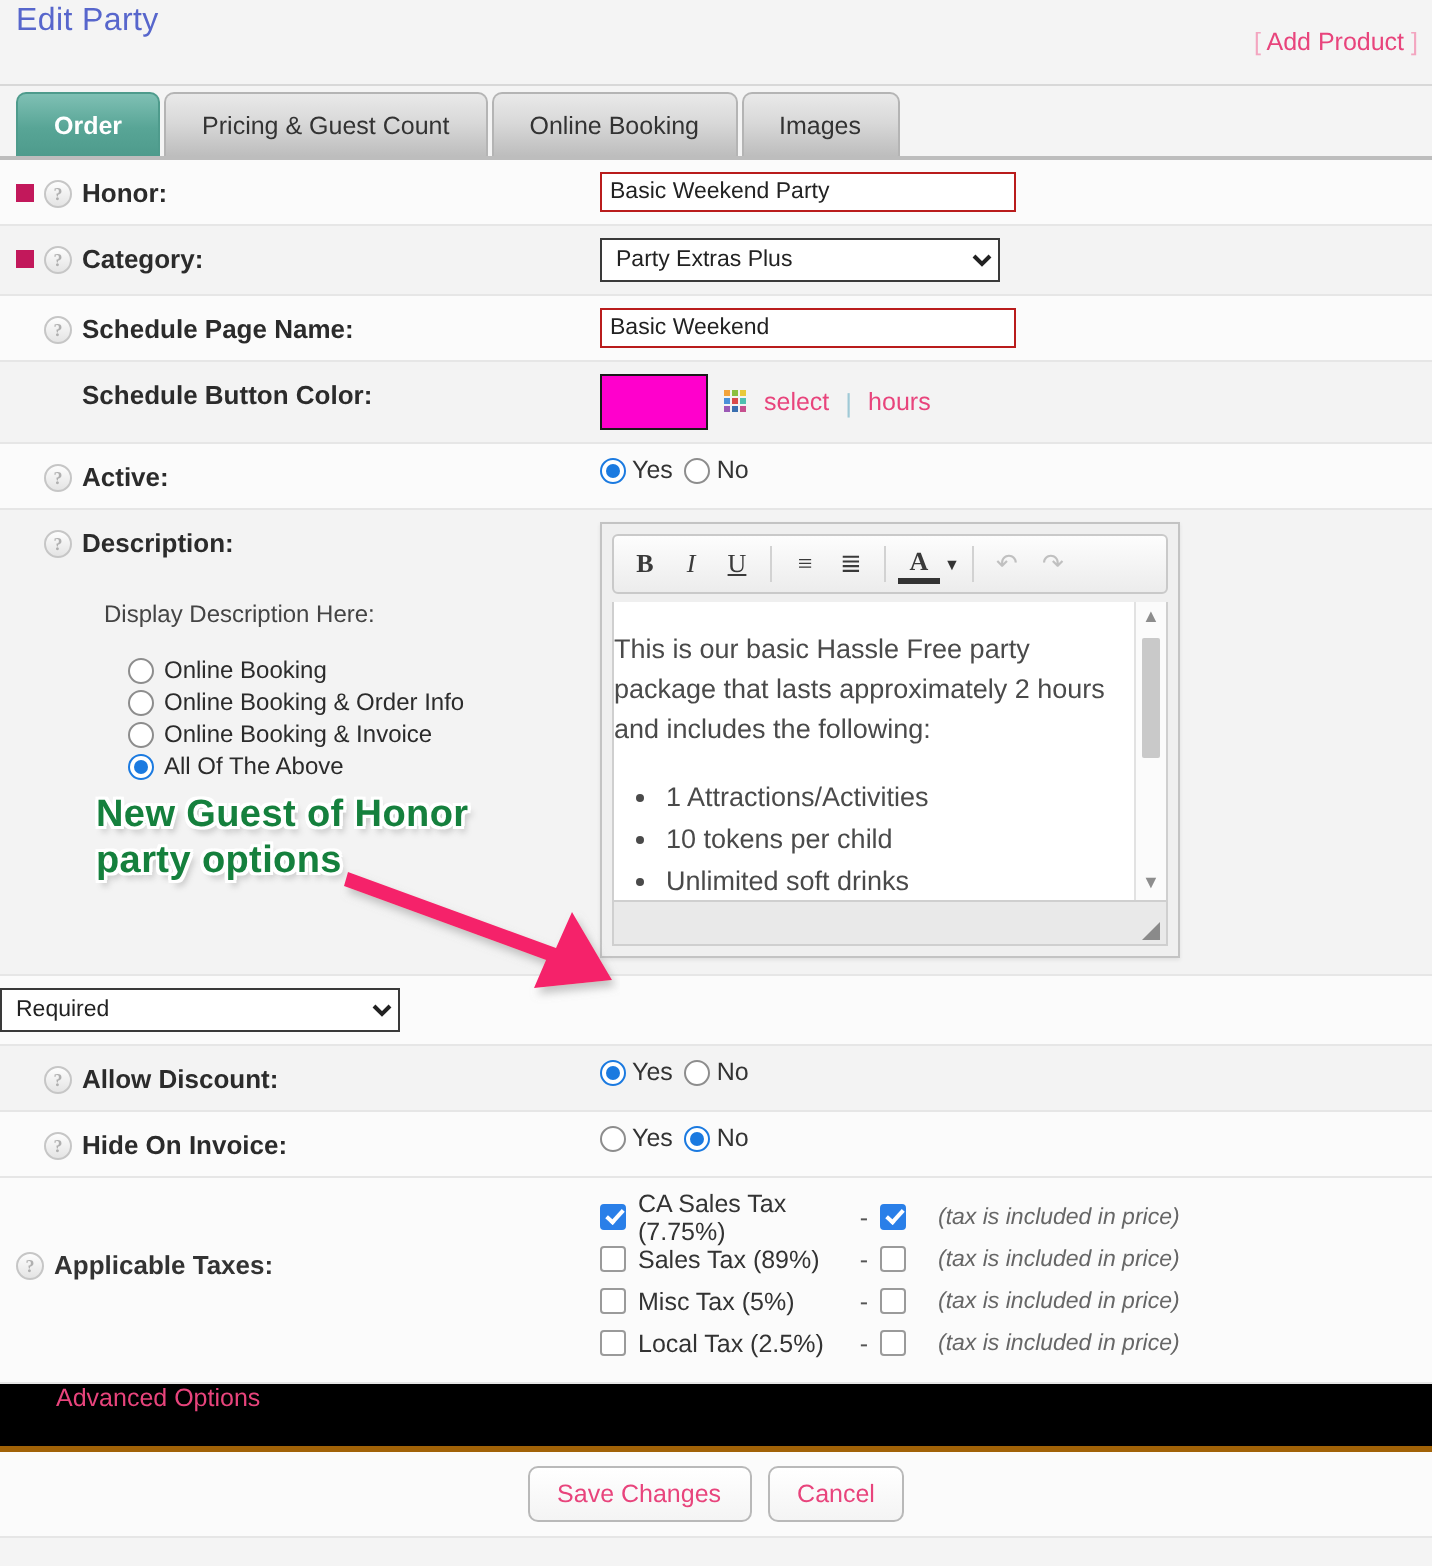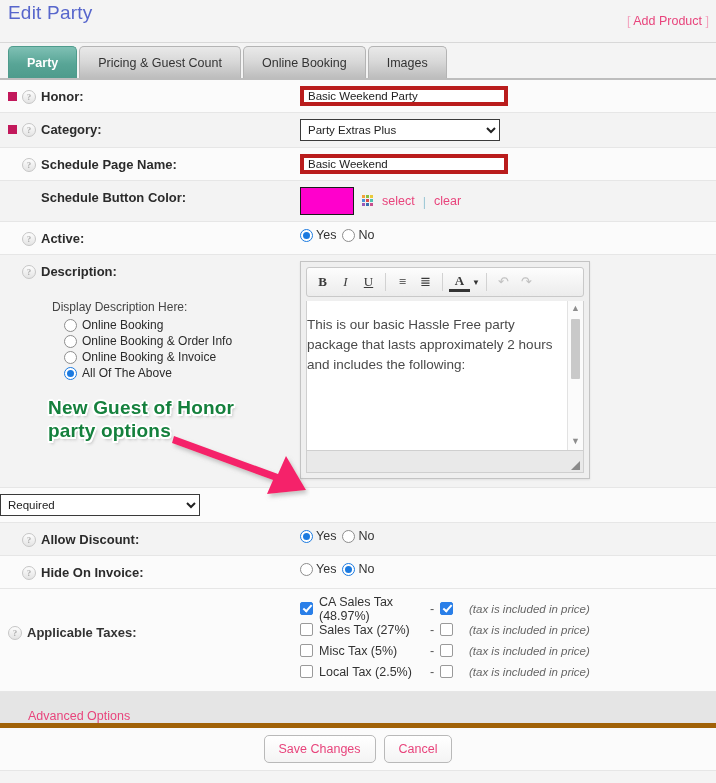--- a/index.html
+++ b/index.html
@@ -21,21 +21,21 @@
   .page-head {
     position: relative;
     height: 42px;
     border-bottom: 1px solid #d8d8d8;
     background: #f4f4f4;
   }
   .page-title {
     position: absolute;
     left: 8px;
     top: 2px;
-    font-size: 19px;
+    font-size: 16px;
     color: #5766cc;
     font-weight: normal;
     letter-spacing: .2px;
   }
   .add-product {
     position: absolute;
     right: 7px;
     top: 14px;
     font-size: 12.5px;
     color: #e8447c;
@@ -144,21 +144,21 @@
     font-weight: bold;
     font-family: "Liberation Serif", serif;
     cursor: pointer;
     box-sizing: border-box;
   }
 
   input.txtbox {
     width: 208px;
     height: 20px;
     box-sizing: border-box;
-    border: 4px solid #b91c1c;
+    border: 1px solid #b91c1c;
     background: #fff;
     font-family: "Liberation Sans", sans-serif;
     font-size: 11.5px;
     color: #222;
     padding: 1px 4px;
     outline: none;
   }
   select.sel {
     width: 200px;
     height: 22px;
@@ -204,21 +204,21 @@
   .rb.on { border-color: #1b7ae0; background: #fff; }
   .rb.on::after {
     content: ""; position: absolute; left: 2px; top: 2px;
     width: 7px; height: 7px; border-radius: 50%; background: #1b7ae0;
   }
 
   
   .desc-row { display: flex; border-bottom: 1px solid #e6e6e6; background: #f3f3f3; }
   .desc-left { width: 300px; flex: 0 0 300px; box-sizing: border-box; position: relative; padding: 9px 6px 8px 8px; }
   .desc-left .lblline { display: flex; align-items: center; gap: 5px; font-weight: bold; font-size: 13px; color: #2b2b2b; }
-  .disp-title { margin: 21px 0 4px 44px; font-size: 12px; color: #444; }
+  .disp-title { margin: 21px 0 14px 44px; font-size: 12px; color: #444; }
   .disp-opts { margin-left: 56px; }
   .disp-opts .opt { display: flex; align-items: center; gap: 5px; margin-bottom: 2px; cursor: pointer; font-size: 12px; color: #2b2b2b; }
 
   .desc-right { flex: 1 1 auto; padding: 6px 0 8px 0; }
 
   .editor {
     width: 290px;
     border: 1px solid #c3c3c3;
     background: #efefef;
     box-sizing: border-box;
@@ -303,21 +303,21 @@
   .cb.on { background: #2a7fe8; border-color: #2a7fe8; }
   .cb.on::after {
     content: "";
     position: absolute; left: 4px; top: 0px;
     width: 3px; height: 7px;
     border: solid #fff; border-width: 0 2px 2px 0;
     transform: rotate(42deg);
   }
 
   
-  .adv-row { height: 31px; display: flex; align-items: flex-end; background: #e5e5e5; border-bottom: 5px solid #a16207; }
+  .adv-row { height: 31px; display: flex; align-items: flex-start; background: #000000; border-bottom: 3px solid #a16207; }
   .adv-row .lnk { margin-left: 28px; }
   .btn-row { height: 42px; display: flex; align-items: center; justify-content: center; gap: 8px; background: #fbfbfb; border-bottom: 1px solid #e6e6e6; }
   .btn {
     background: linear-gradient(to bottom,#ffffff,#f4f4f4);
     border: 1px solid #b9b9b9;
     border-radius: 5px;
     color: #e8447c;
     font-size: 12.5px;
     padding: 6px 14px;
     cursor: pointer;
@@ -361,21 +361,21 @@
   <div class="add-product">
     <span class="brk">[</span>
     <span>Add Product</span>
     <span class="brk">]</span>
   </div>
 </div>
 
 <div class="tabbar">
   <div class="tabs">
     <div class="tab active">
-      <span>Party</span>
+      <span>Order</span>
     </div>
     <div class="tab">
       <span>Pricing &amp; Guest Count</span>
     </div>
     <div class="tab">
       <span>Online Booking</span>
     </div>
     <div class="tab">
       <span>Images</span>
     </div>
@@ -435,21 +435,21 @@
             <i style="background:#e8c93a"></i>
           <i style="background:#4a90d9"></i>
             <i style="background:#d94a4a"></i>
             <i style="background:#4fc0b0"></i>
           <i style="background:#9b59b6"></i>
             <i style="background:#3a6fb0"></i>
             <i style="background:#c74f8e"></i>
         </span>
         <span class="lnk">select</span>
         <span class="sep">|</span>
-        <span class="lnk">clear</span>
+        <span class="lnk">hours</span>
       </div>
     </div>
   </div>
 
   <div class="row plain">
     <div class="lbl">
       <span class="req spacer"></span>
       <span class="help">?</span>
       <span class="txt">Active:</span>
     </div>
@@ -508,20 +508,25 @@
           <span class="ebtn" style="border-bottom:3px solid #333;height:17px;line-height:15px;font-weight:bold">A</span>
           <span class="ebtn" style="font-size:8px;width:8px;color:#333">▼</span>
           <span class="evert"></span>
           <span class="ebtn dim">↶</span>
           <span class="ebtn dim">↷</span>
         </div>
 
         <div class="earea">
           <div class="econtent">
             <div>This is our basic Hassle Free party package that lasts approximately 2 hours and includes the following:</div>
+            <ul>
+              <li>1 Attractions/Activities</li>
+              <li>10 tokens per child</li>
+              <li>Unlimited soft drinks</li>
+            </ul>
           </div>
           <div class="escroll">
             <div class="arrow">▲</div>
             <div class="thumb"></div>
             <div class="arrow down">▼</div>
           </div>
         </div>
 
         <div class="efoot">
           <span class="grip"></span>
@@ -583,31 +588,31 @@
       <div class="lblline">
         <span class="help">?</span>
         <span class="txt">Applicable Taxes:</span>
       </div>
     </div>
     <div class="tax-right">
 
       <div class="taxline">
         <span class="name">
           <span class="cb on"></span>
-          <span>CA Sales Tax (48.97%)</span>
+          <span>CA Sales Tax (7.75%)</span>
         </span>
         <span class="dash">-</span>
         <span class="cb on"></span>
         <span class="incl">(tax is included in price)</span>
       </div>
 
       <div class="taxline">
         <span class="name">
           <span class="cb"></span>
-          <span>Sales Tax (27%)</span>
+          <span>Sales Tax (89%)</span>
         </span>
         <span class="dash">-</span>
         <span class="cb"></span>
         <span class="incl">(tax is included in price)</span>
       </div>
 
       <div class="taxline">
         <span class="name">
           <span class="cb"></span>
           <span>Misc Tax (5%)</span>

